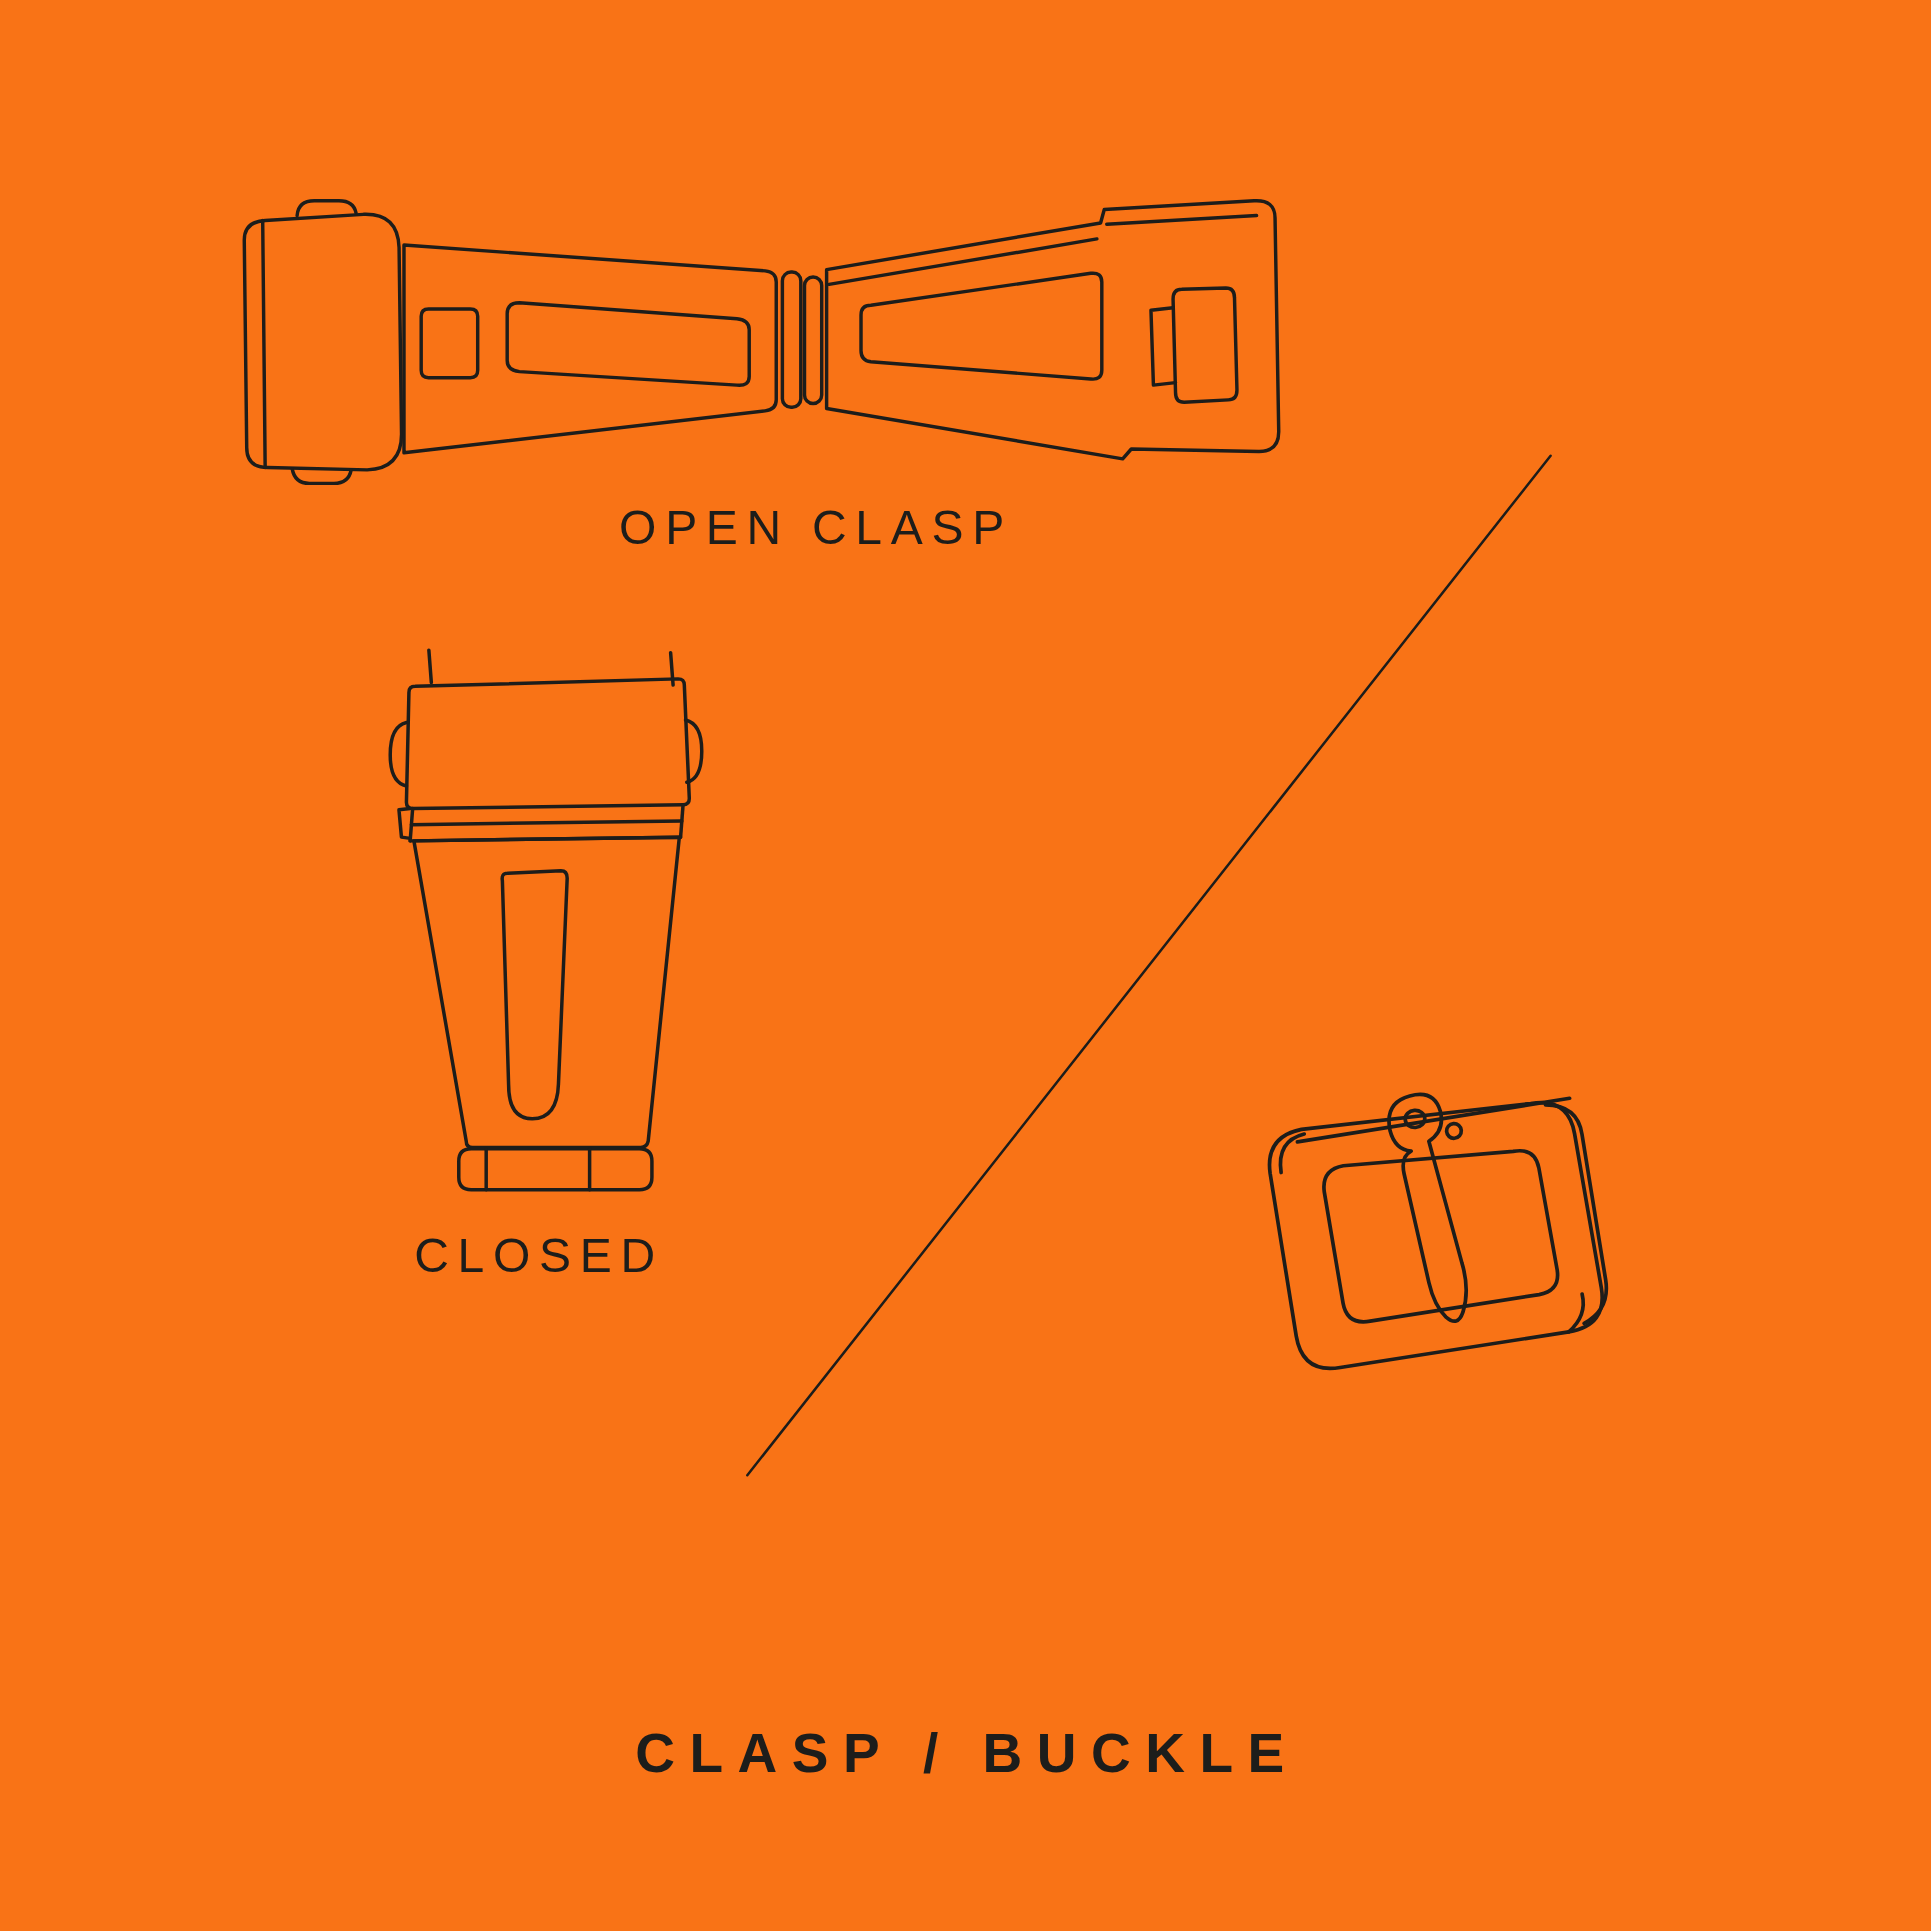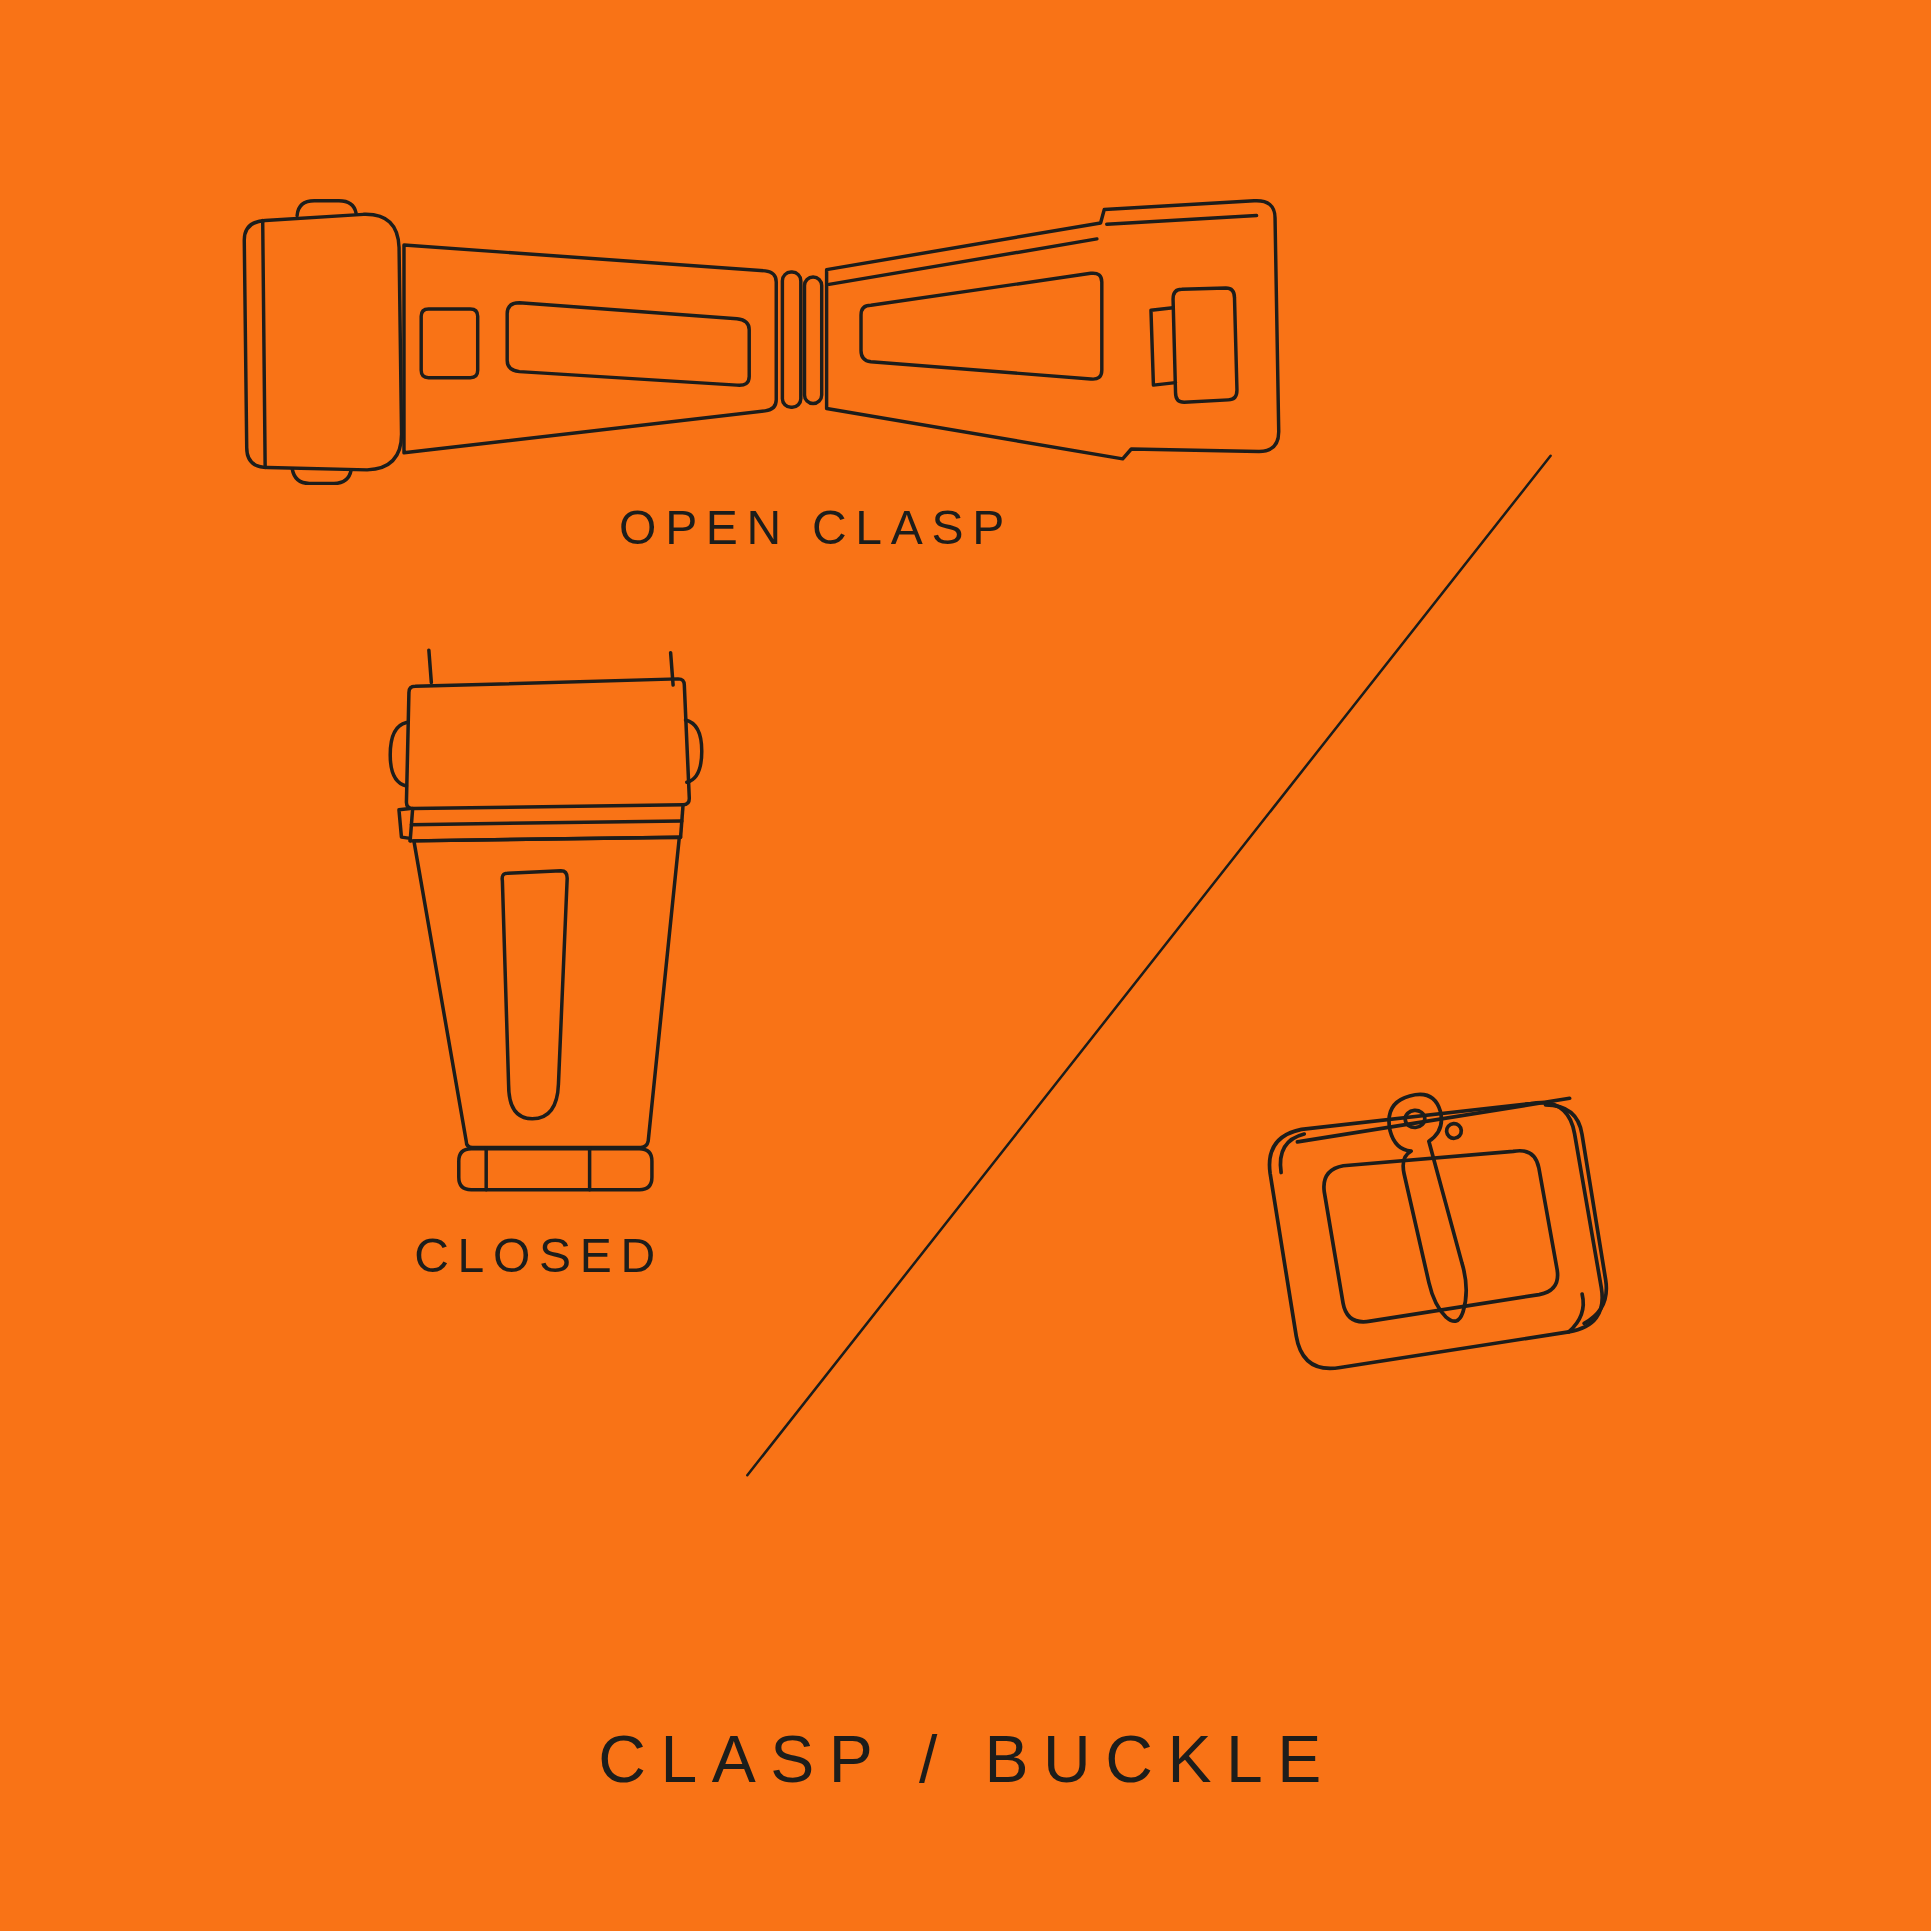--- a/index.html
+++ b/index.html
@@ -50,24 +50,24 @@
     white-space: nowrap;
     font-weight: 400;
   }
   .label-open-clasp { left: 816px; top: 500px; }
   .label-closed     { left: 539px; top: 1228px; text-align: right; }
   .page-title {
     position: absolute;
     left: 967px; top: 1721px;
     transform: translateX(-50%);
     color: #1d1d1b;
-    font-size: 66px;
+    font-size: 55px;
     letter-spacing: 14.5px;
     white-space: nowrap;
-    font-weight: 400;
+    font-weight: 700;
   }
 </style>
 </head>
 <body>
 
 <div class="canvas">
 
   <svg class="divider" viewBox="0 0 2000 2000">
     <line x1="1606" y1="472" x2="774" y2="1528" stroke-width="2.6"></line>
   </svg>

